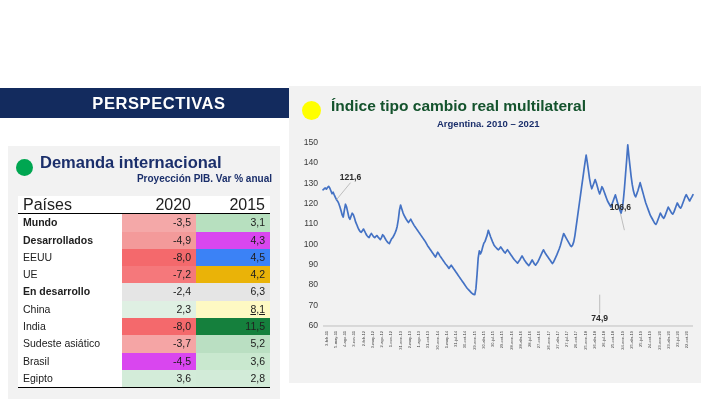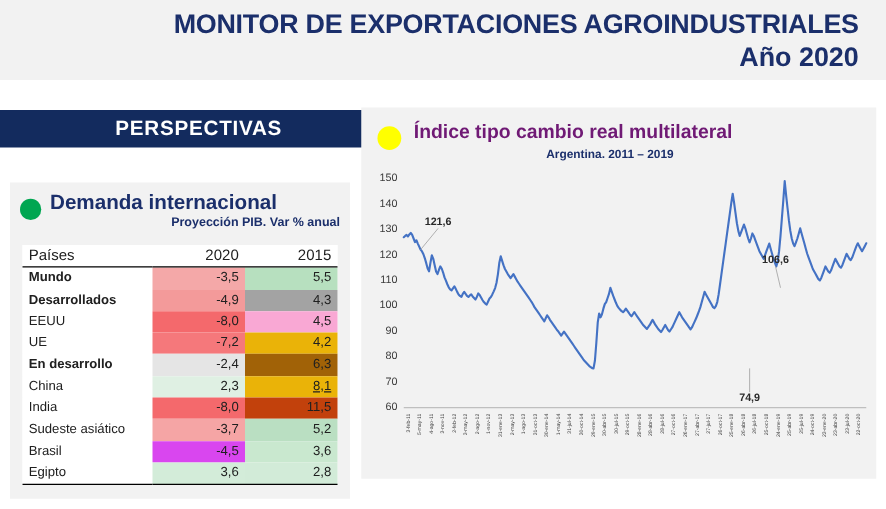--- a/index.html
+++ b/index.html
@@ -107,21 +107,21 @@
   #pib-table th, #pib-table td {
     padding: 0 5px;
     height: 17.3px;
     line-height: 17.3px;
     font-weight: normal;
     white-space: nowrap;
   }
   #pib-table thead th {
     background: #ffffff;
     border-bottom: 1.6px solid #000000;
-    font-size: 12px;
+    font-size: 16px;
   }
   #pib-table thead th.c0 { text-align: left; }
   #pib-table thead th.cn { text-align: right; }
   #pib-table td.c0 { text-align: left; background: #ffffff; }
   #pib-table td.cn { text-align: right; }
   #pib-table tr.bold td.c0 { font-weight: bold; }
   #pib-table tr.last td { border-bottom: 1.6px solid #000000; }
   .col-name { width: 104px; }
   .col-val  { width: 74px; }
 
@@ -135,21 +135,21 @@
   .bullet-yellow {
     position: absolute;
     left: 13px; top: 15px;
     width: 19px; height: 19px;
     border-radius: 50%;
     background: #ffff00;
   }
   #chart-title {
     position: absolute;
     left: 42px; top: 11px;
-    color: #701a75;
+    color: #14532d;
     font-weight: bold;
     font-size: 15.5px;
     white-space: nowrap;
   }
   #chart-sub {
     position: absolute;
     left: 148px; top: 32px;
     color: #1b2f6b;
     font-weight: bold;
     font-size: 9.5px;
@@ -162,24 +162,20 @@
   .ytick { font-size: 8.6px; fill: #3b3b3b; font-family: "Liberation Sans", sans-serif; }
   .annot { font-size: 8.6px; fill: #2a2a2a; font-family: "Liberation Sans", sans-serif; font-weight: bold; }
   .xtick { font-size: 4.1px; fill: #444444; font-family: "Liberation Sans", sans-serif; }
   .leader { stroke: #a6a6a6; stroke-width: 0.7; fill: none; }
 </style>
 </head>
 <body>
 
 <div id="page">
 
-  <div id="header">
-    <div class="t1">MONITOR DE EXPORTACIONES AGROINDUSTRIALES</div>
-    <div class="t2">Año 2020</div>
-  </div>
 
   <div id="perspectivas-bar">
     <span class="label">PERSPECTIVAS</span>
   </div>
 
   <div id="left-panel">
     <div id="demanda-head">
       <span class="bullet-green"></span>
       <span id="demanda-sub">Proyección PIB. Var % anual</span>
       <span id="demanda-title">Demanda internacional</span>
@@ -191,51 +187,51 @@
       <tr>
         <th class="c0 col-name">Países</th>
         <th class="cn col-val">2020</th>
         <th class="cn col-val">2015</th>
       </tr>
     </thead>
     <tbody id="pib-body">
         <tr class="bold">
           <td class="c0 col-name">Mundo</td>
           <td class="cn col-val" style="background: rgb(244, 168, 168);">-3,5</td>
-          <td class="cn col-val" style="background: rgb(183, 224, 191);">5,5</td>
+          <td class="cn col-val" style="background: rgb(183, 224, 191);">3,1</td>
         </tr>
         <tr class="bold">
           <td class="c0 col-name">Desarrollados</td>
           <td class="cn col-val" style="background: rgb(243, 154, 154);">-4,9</td>
-          <td class="cn col-val" style="background: #a3a3a3; padding-left: 39px;">4,3</td>
+          <td class="cn col-val" style="background: #d946ef; padding-left: 39px;">4,3</td>
         </tr>
         <tr>
           <td class="c0 col-name">EEUU</td>
           <td class="cn col-val" style="background: rgb(244, 105, 108);">-8,0</td>
-          <td class="cn col-val" style="background: #f9a8d4; margin-left: 44px;">4,5</td>
+          <td class="cn col-val" style="background: #3b82f6; margin-left: 44px;">4,5</td>
         </tr>
         <tr>
           <td class="c0 col-name">UE</td>
           <td class="cn col-val" style="background: rgb(245, 120, 123);">-7,2</td>
           <td class="cn col-val" style="background: #eab308;">4,2</td>
         </tr>
         <tr class="bold">
           <td class="c0 col-name">En desarrollo</td>
           <td class="cn col-val" style="background: #e5e5e5;">-2,4</td>
-          <td class="cn col-val" style="background: #a16207; text-align: right;">6,3</td>
+          <td class="cn col-val" style="background: #e5e5e5; text-align: right;">6,3</td>
         </tr>
         <tr>
           <td class="c0 col-name">China</td>
           <td class="cn col-val" style="background: rgb(223, 240, 227);">2,3</td>
-          <td class="cn col-val" style="background: #eab308; text-decoration: underline;">8,1</td>
+          <td class="cn col-val" style="background: #fef9c3; text-decoration: underline;">8,1</td>
         </tr>
         <tr>
           <td class="c0 col-name">India</td>
           <td class="cn col-val" style="background: rgb(244, 105, 108);">-8,0</td>
-          <td class="cn col-val" style="background: #c2410c;">11,5</td>
+          <td class="cn col-val" style="background: #15803d;">11,5</td>
         </tr>
         <tr>
           <td class="c0 col-name">Sudeste asiático</td>
           <td class="cn col-val" style="background: rgb(245, 165, 165);">-3,7</td>
           <td class="cn col-val" style="background: rgb(186, 223, 194);">5,2</td>
         </tr>
         <tr>
           <td class="c0 col-name">Brasil</td>
           <td class="cn col-val" style="background: #d946ef;">-4,5</td>
           <td class="cn col-val" style="background: rgb(201, 232, 207);">3,6</td>
@@ -244,21 +240,21 @@
           <td class="c0 col-name">Egipto</td>
           <td class="cn col-val" style="background: rgb(211, 236, 217);">3,6</td>
           <td class="cn col-val" style="background: rgb(210, 235, 216);">2,8</td>
         </tr>
       </tbody>
   </table>
 
   <div id="chart-panel">
     <span class="bullet-yellow"></span>
     <span id="chart-title">Índice tipo cambio real multilateral</span>
-    <span id="chart-sub">Argentina. 2011 – 2019</span>
+    <span id="chart-sub">Argentina. 2010 – 2021</span>
     <svg id="chart-svg" width="412" height="247">
       <g id="y-ticks">
           <text x="29" y="192" text-anchor="end" class="ytick">60</text>
           <text x="29" y="171.66666666666666" text-anchor="end" class="ytick">70</text>
           <text x="29" y="151.33333333333334" text-anchor="end" class="ytick">80</text>
           <text x="29" y="131" text-anchor="end" class="ytick">90</text>
           <text x="29" y="110.66666666666667" text-anchor="end" class="ytick">100</text>
           <text x="29" y="90.33333333333333" text-anchor="end" class="ytick">110</text>
           <text x="29" y="70" text-anchor="end" class="ytick">120</text>
           <text x="29" y="49.666666666666664" text-anchor="end" class="ytick">130</text>

